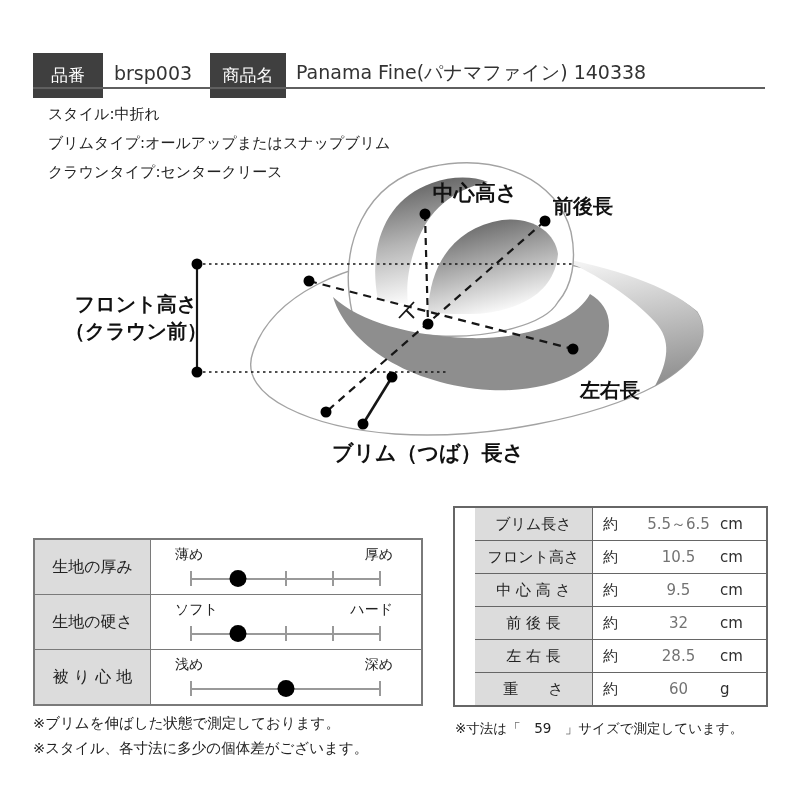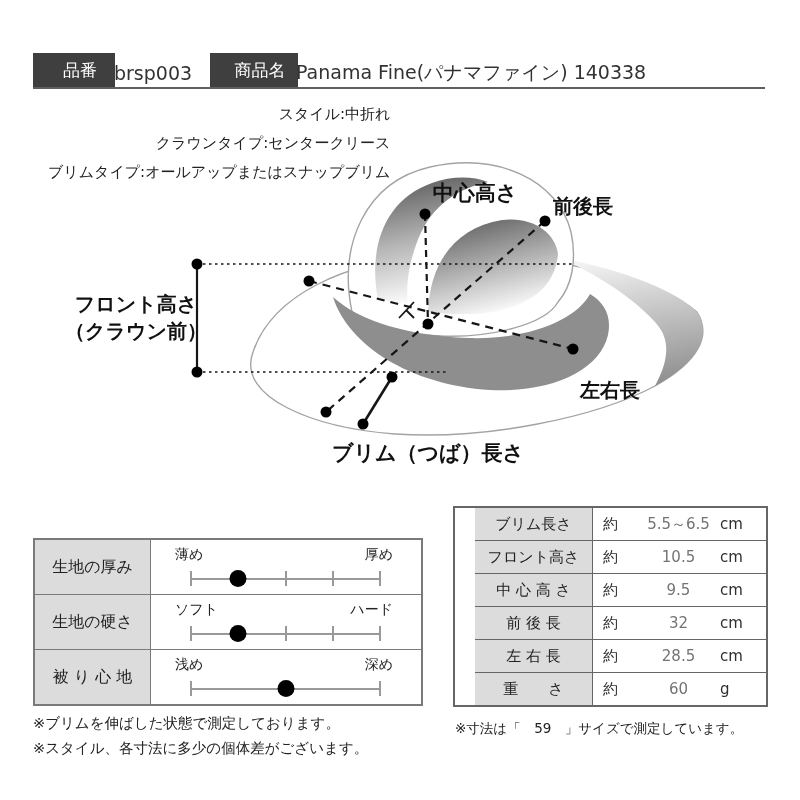--- a/index.html
+++ b/index.html
@@ -3,35 +3,35 @@
 <meta charset="utf-8">
 <style>
   html,body { margin:0; padding:0; background:#fff; }
   .page {
     position:relative; width:800px; height:800px; background:#ffffff;
     font-family:"DejaVu Sans","Liberation Sans",sans-serif; color:#2e2e2e;
     overflow:hidden;
   }
   
   .hdr-box {
-    position:absolute; top:53px; height:35px; background:#3f3f3f; color:#ffffff;
-    display:flex; align-items:center; justify-content:center; font-size:17px;padding-left:12px;
+    position:absolute; top:53px; height:45px; background:#3f3f3f; color:#ffffff;
+    display:flex; align-items:center; justify-content:center; font-size:17px;
   }
   .hdr-box.code  { left:33px;  width:70px; }
   .hdr-box.pname { left:210px; width:76px; }
   .hdr-text {
     position:absolute; top:55px; height:35px; display:flex; align-items:center;
     font-size:19px; color:#333333; white-space:nowrap;
   }
   .hdr-text.code  { left:114px; }
   .hdr-text.pname { left:296px; }
   .hdr-rule { position:absolute; left:33px; top:87px; width:732px; height:2px; background:#5f5f5f; }
   
   .details { position:absolute; left:48px; top:103px; font-size:15px; color:#222; }
-  .details div { height:29px; line-height:22px; white-space:nowrap;text-align:right; }
+  .details div { height:29px; line-height:22px; white-space:nowrap; }
   
   .diagram { position:absolute; left:0; top:150px; width:800px; height:340px; }
   .diagram text { font-family:"DejaVu Sans","Liberation Sans",sans-serif; font-weight:600; fill:#111; }
   
   .feel-table {
     position:absolute; left:33px; top:538px; width:390px;
     border:2px solid #7a7a7a; background:#fff; box-sizing:border-box;
   }
   .feel-row { display:flex; height:54px; border-top:1px solid #7a7a7a; }
   .feel-row:first-child { border-top:none; }
@@ -81,22 +81,22 @@
   </div>
   <div class="hdr-text code">brsp003</div>
   <div class="hdr-box pname">
     <span>商品名</span>
   </div>
   <div class="hdr-text pname">Panama Fine(パナマファイン) 140338</div>
   <div class="hdr-rule"></div>
 
   <div class="details">
     <div>スタイル:中折れ</div>
+    <div>ブリムタイプ:オールアップまたはスナップブリム</div>
     <div>クラウンタイプ:センタークリース</div>
-    <div>ブリムタイプ:オールアップまたはスナップブリム</div>
   </div>
 
   <svg class="diagram" viewBox="0 150 800 340" width="800" height="340">
     <defs>
       <linearGradient id="gA" x1="0" y1="0" x2="0.2" y2="1">
         <stop offset="0" stop-color="#525252"></stop>
           <stop offset="0.55" stop-color="#b5b5b5"></stop>
           <stop offset="1" stop-color="#fafafa"></stop>
       </linearGradient>
       <linearGradient id="gB" x1="0.2" y1="0" x2="0.55" y2="1">

